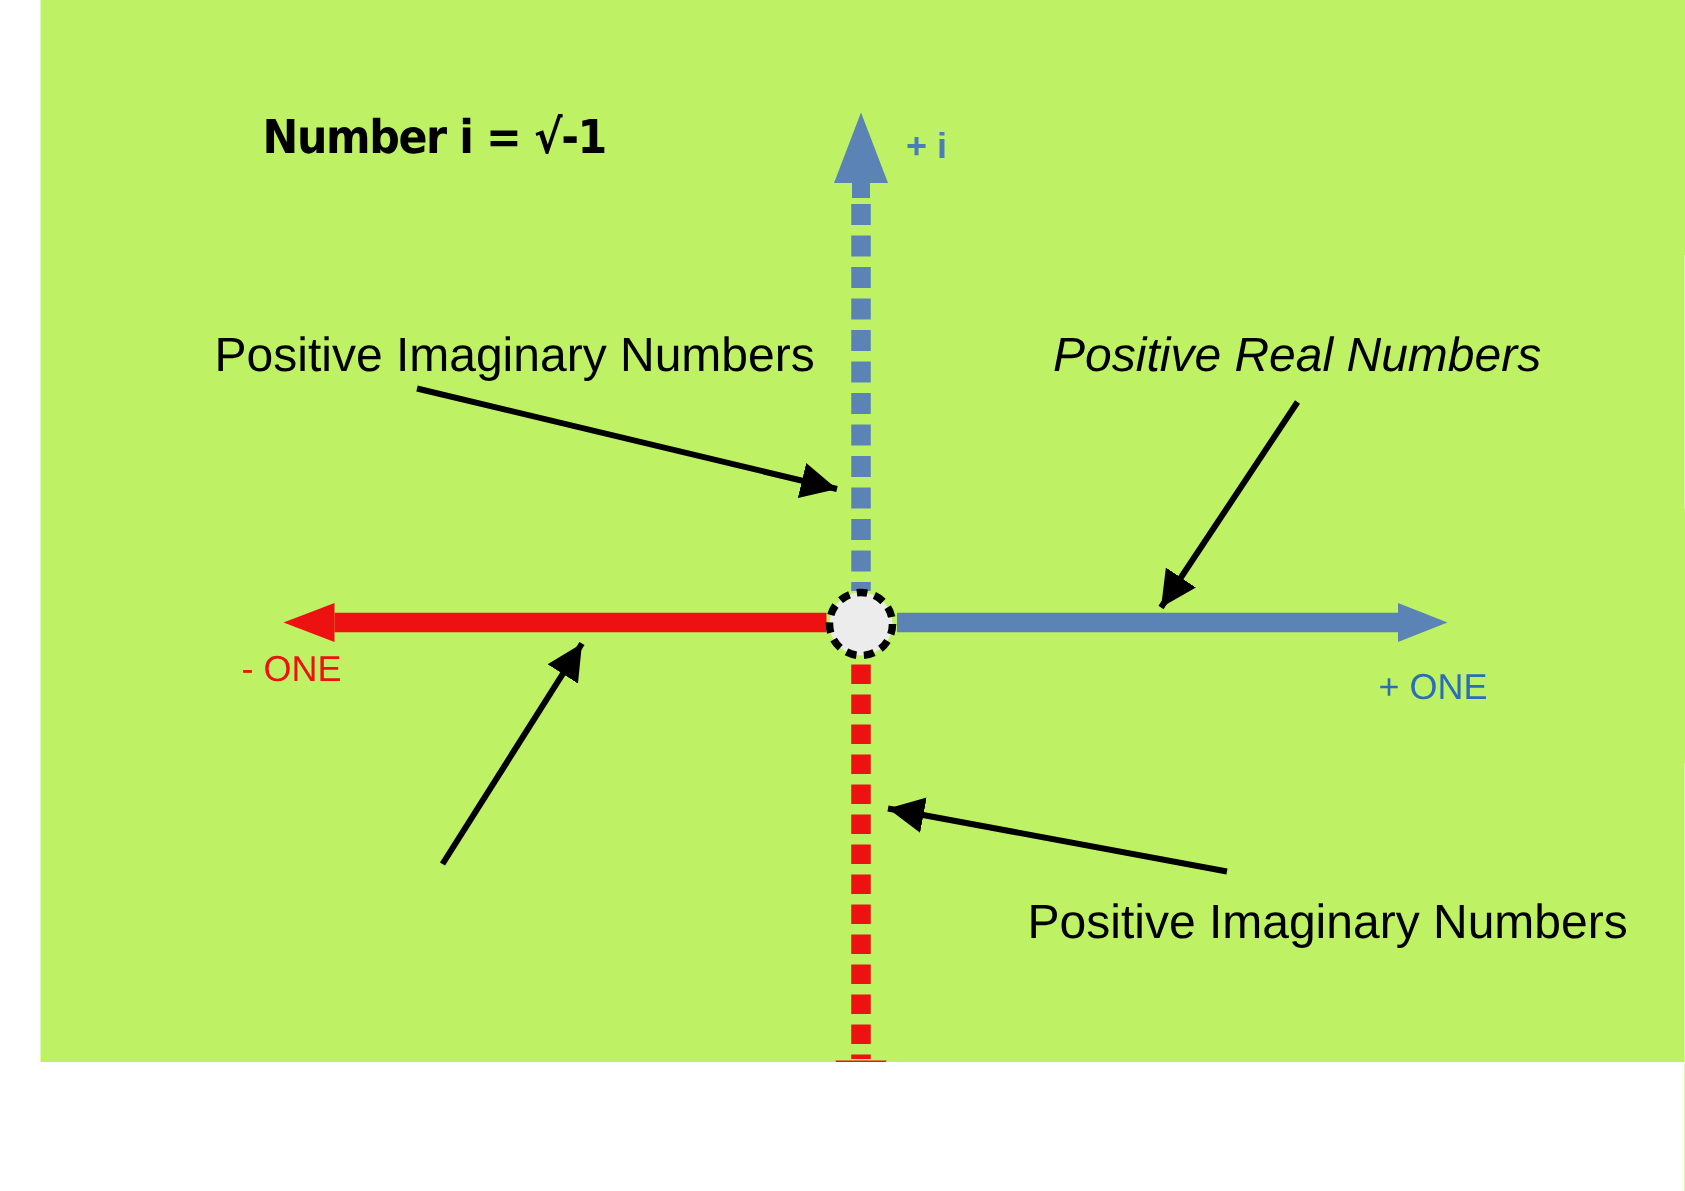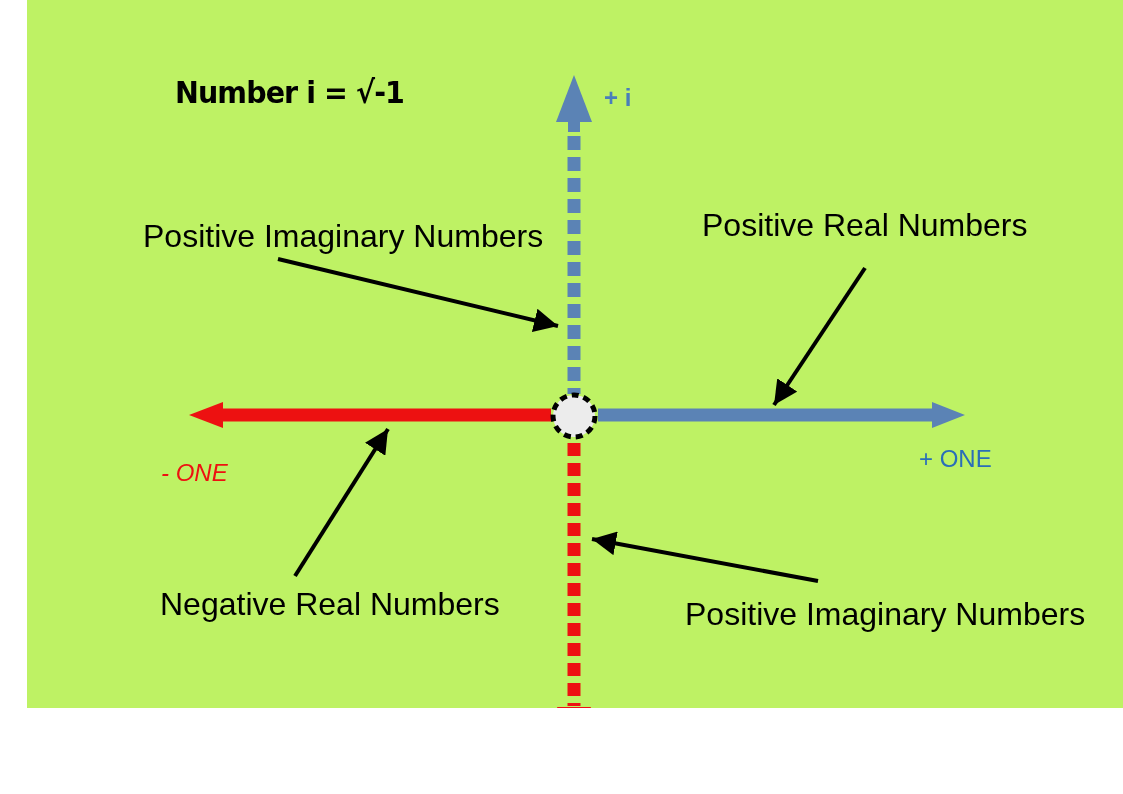--- a/index.html
+++ b/index.html
@@ -28,28 +28,28 @@
     letter-spacing: -1px;
     color: #000000;
     transform: scaleX(0.92);
     transform-origin: left top;
   }
   .annotation-label {
     font-size: 32px;
     color: #000000;
   }
   .lbl-top-left     { left: 116px; top: 218px; }
-  .lbl-top-right    { left: 675px; top: 207px; }
+  .lbl-top-right    { left: 675px; top: 218px; font-style: italic; }
   .lbl-bottom-left  { left: 133px; top: 586px; }
   .lbl-bottom-right { left: 658px; top: 596px; }
 
   .axis-label { font-size: 24px; font-weight: 700; }
   .lbl-plus-i  { left: 577px; top: 84px;  color: #4a7ebb; }
   .lbl-minus-i { left: 578px; top: 712px; color: #ed1111; }
-  .lbl-minus-one { left: 134px; top: 459px; color: #ed1111; font-weight: 400; font-style: italic; }
+  .lbl-minus-one { left: 134px; top: 433px; color: #ed1111; font-weight: 400; }
   .lbl-plus-one  { left: 892px; top: 445px; color: #2a6eb8; font-weight: 400; }
 </style>
 </head>
 <body>
 
 <div id="stage">
 
   <svg id="diagram-svg" viewBox="0 0 1123 794" xmlns="http://www.w3.org/2000/svg">
     <defs>
       <marker id="ah" viewBox="0 0 10 10" refX="10" refY="5" markerWidth="6" markerHeight="6" orient="auto">
@@ -75,21 +75,20 @@
     <line x1="251" y1="259" x2="531" y2="326" marker-end="url(#ah)" stroke-width="4" stroke="#000000"></line>
     <line x1="838" y1="268" x2="747" y2="405" marker-end="url(#ah)" stroke-width="4" stroke="#000000"></line>
     <line x1="268" y1="576" x2="361" y2="429" marker-end="url(#ah)" stroke-width="4" stroke="#000000"></line>
     <line x1="791" y1="581" x2="565" y2="539" marker-end="url(#ah)" stroke-width="4" stroke="#000000"></line>
   </svg>
 
   <div class="abs title">Number i = √-1</div>
 
   <div class="abs annotation-label lbl-top-left">Positive Imaginary Numbers</div>
   <div class="abs annotation-label lbl-top-right">Positive Real Numbers</div>
-  <div class="abs annotation-label lbl-bottom-left">Negative Real Numbers</div>
   <div class="abs annotation-label lbl-bottom-right">Positive Imaginary Numbers</div>
 
   <div class="abs axis-label lbl-plus-i">+ i</div>
   <div class="abs axis-label lbl-minus-i">- i</div>
   <div class="abs axis-label lbl-minus-one">- ONE</div>
   <div class="abs axis-label lbl-plus-one">+ ONE</div>
 
 </div>
 
 </body></html>

